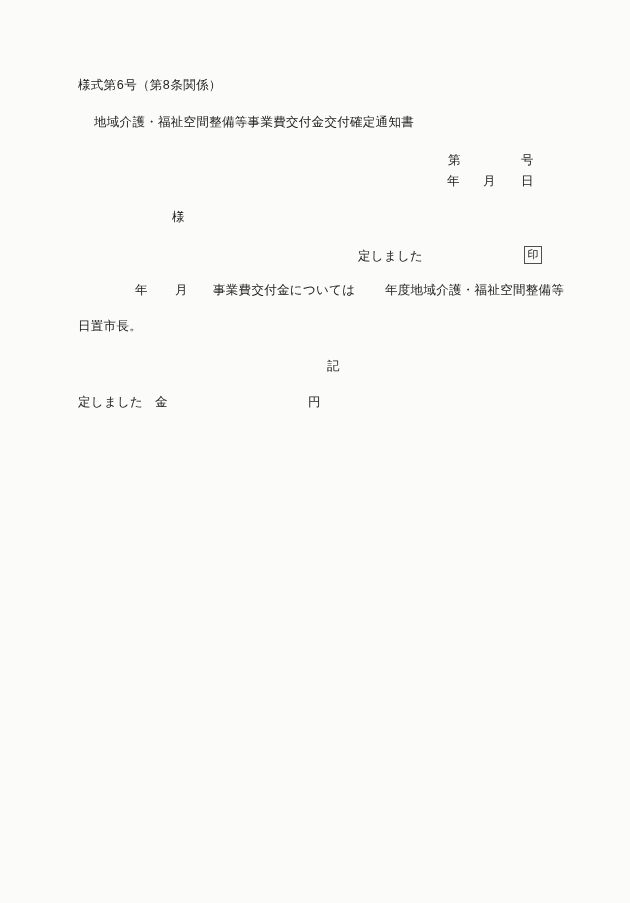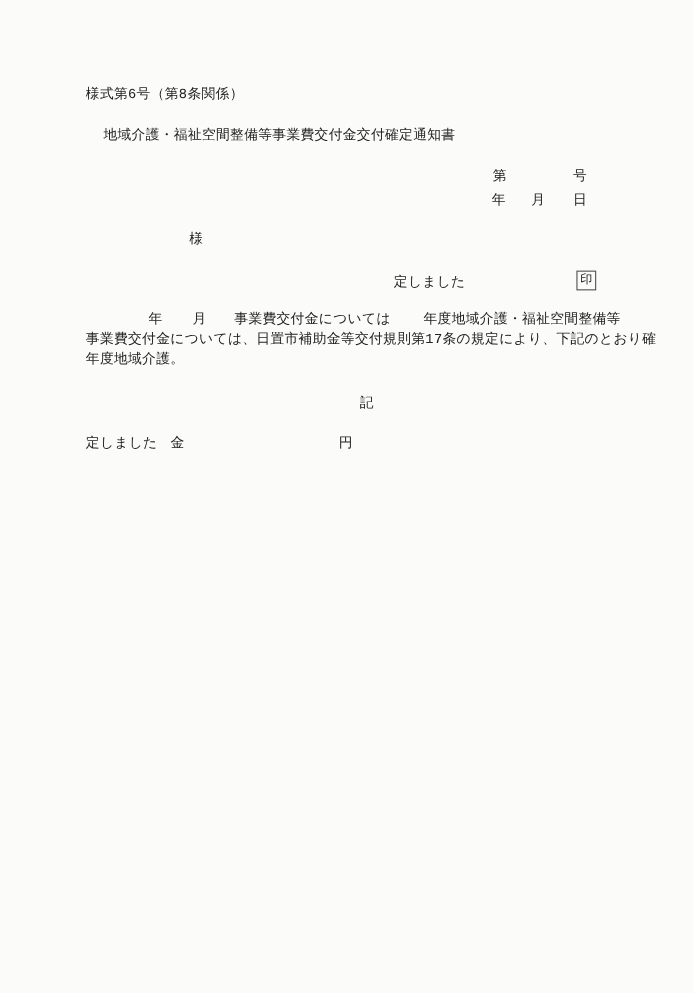--- a/index.html
+++ b/index.html
@@ -64,23 +64,22 @@
   <span class="abs" style="left:358px; top:251px;">定しました</span>
   <span class="seal">
     <span>印</span>
   </span>
 
   <span class="abs" style="left:135px; top:285px;">年</span>
   <span class="abs" style="left:175px; top:285px;">月</span>
   <span class="abs" style="left:213px; top:285px;">事業費交付金については</span>
   <span class="abs" style="left:385px; top:285px;">年度地域介護・福祉空間整備等</span>
 
-  <div class="abs" style="left:78px; top:303px;">事業費交付金については、日置市補助金等交付規則第17条の規定により、下記のとおり確</div>
 
-  <div class="abs" style="left:78px; top:321px;">年度地域介護。</div>
+  <div class="abs" style="left:78px; top:321px;">日置市長。</div>
 
   <span class="abs" style="left:327px; top:361px;">記</span>
 
   <span class="abs" style="left:78px; top:397px;">定しました</span>
   <span class="abs" style="left:155px; top:397px;">金</span>
   <span class="abs" style="left:308px; top:397px;">円</span>
 
 </div>
 
 </body></html>

